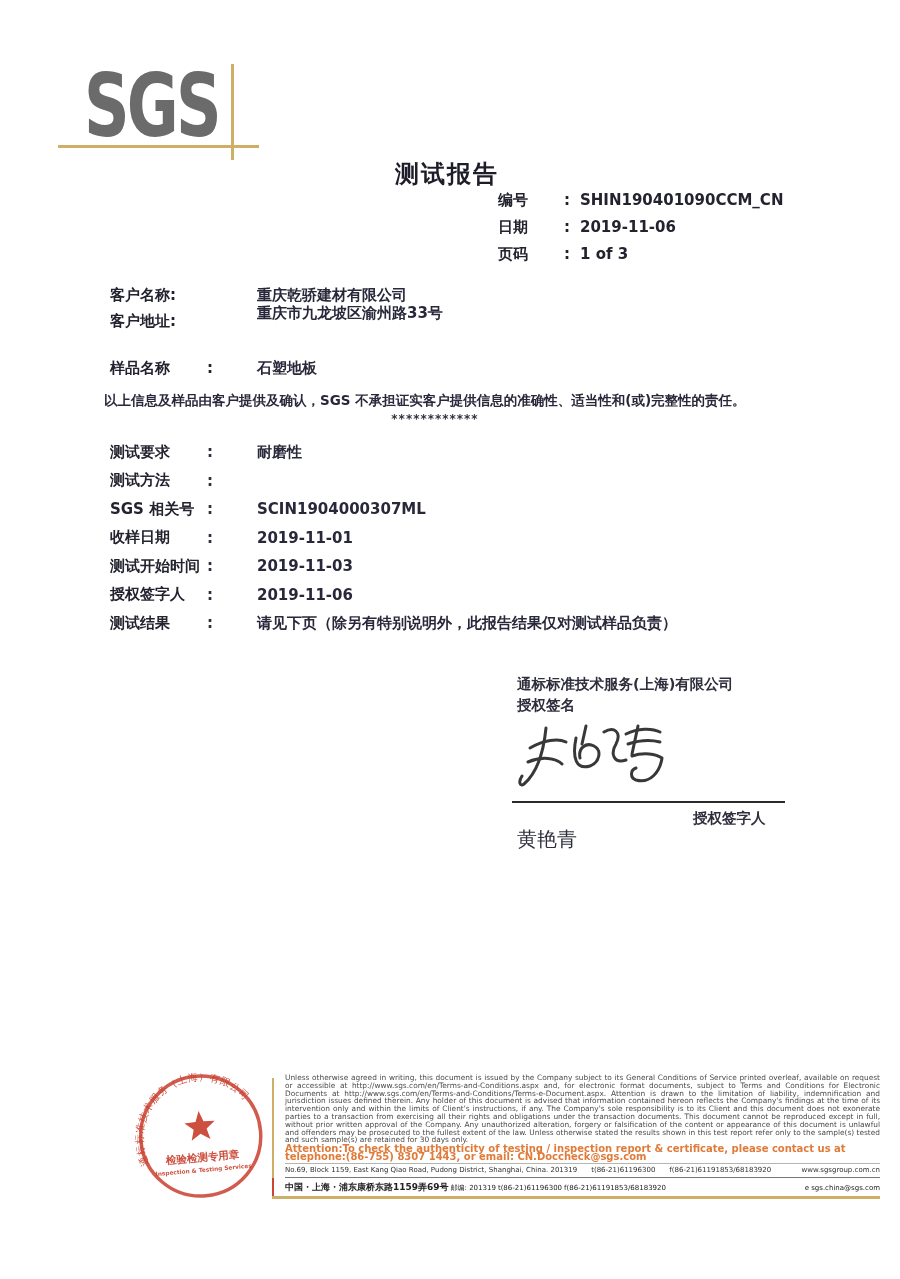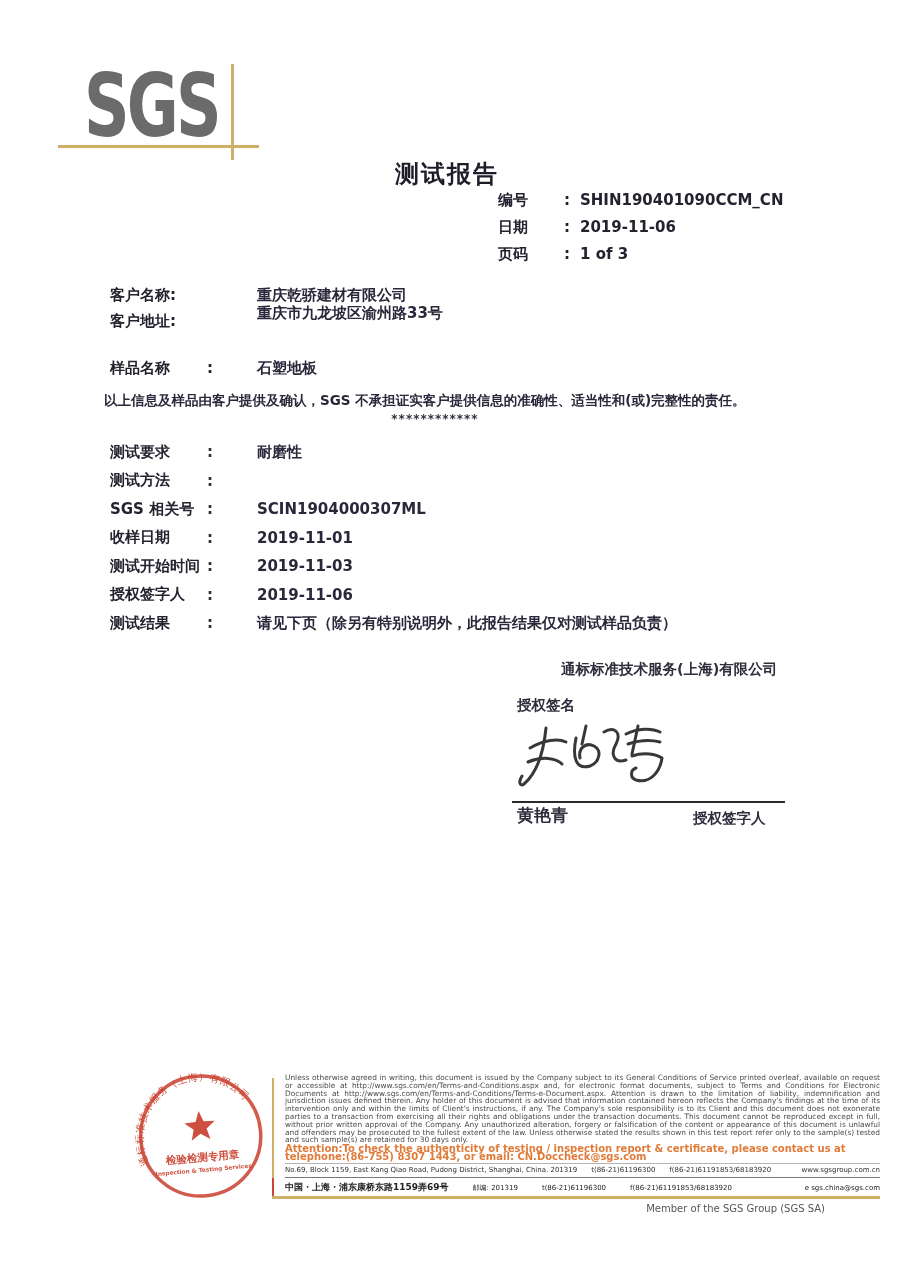--- a/index.html
+++ b/index.html
@@ -36,39 +36,39 @@
   .stars{left:0;top:412px;width:870px;text-align:center;font-size:12px;font-weight:700;letter-spacing:1px;color:#33333f;}
 
   
   .details{left:110px;top:438px;width:720px;}
   .d-row{display:flex;height:28.5px;align-items:center;font-size:15px;}
   .d-label{width:97px;font-weight:700;color:#23232f;}
   .d-colon{width:50px;font-weight:700;}
   .d-value{font-weight:600;color:#28283a;white-space:nowrap;}
 
   
-  .sig-company{left:517px;top:660px;font-size:14.5px;font-weight:600;margin-left:44px;}
+  .sig-company{left:517px;top:675px;font-size:14.5px;font-weight:600;}
   .sig-authlabel{left:517px;top:696px;font-size:14.5px;font-weight:600;}
   .sig-svg{left:508px;top:714px;}
   .sig-line{left:512px;top:801px;width:273px;height:2px;background:#2a2a2a;}
-  .sig-name{left:517px;top:804px;font-size:17px;font-weight:700;}
+  .sig-name{left:517px;top:826px;font-size:20px;font-weight:400;}
   .sig-title{left:693px;top:809px;font-size:14.5px;font-weight:600;}
 
   
   .stamp{left:126px;top:1068px;transform:rotate(-5deg);}
   .stamp-sub{left:116px;top:1164px;width:156px;font-size:6.5px;line-height:8.5px;color:#9a9a9a;text-align:center;z-index:1;}
 
   
   .footer-vline{left:272px;top:1078px;width:2px;height:100px;background:#cfae67;}
   .footer-vline-red{left:272px;top:1178px;width:2px;height:18px;background:#cc4433;}
   .legal{left:285px;top:1074px;width:595px;}
   .legal-body{font-size:7.4px;line-height:7.8px;text-align:justify;color:#4a4a4a;}
   .legal-attn{font-size:10px;line-height:7.8px;color:#e07b3a;font-weight:700;margin-top:1px;}
   .addr-en{display:flex;gap:14px;align-items:flex-end;font-size:7px;color:#2f2f2f;border-top:1px solid #b5b5b5;margin-top:2px;padding:2.5px 0;white-space:nowrap;}
-  .addr-cn{display:flex;gap:24px;align-items:baseline;font-size:9px;font-weight:700;color:#222;border-top:1px solid #777;padding:3px 0 4px 0;white-space:nowrap;}
+  .addr-cn{display:flex;gap:2px;align-items:baseline;font-size:9px;font-weight:700;color:#222;border-top:1px solid #777;padding:3px 0 4px 0;white-space:nowrap;}
   .addr-cn .small{font-size:7px;font-weight:400;}
   .addr-web{margin-left:auto;}
   .footer-tanline{left:272px;top:1196px;width:608px;height:2.5px;background:#cfae67;}
   .member{left:285px;top:1203px;width:540px;text-align:right;font-size:10px;color:#555;}
 </style>
 </head>
 <body>
 
 <div class="page">
 
@@ -200,15 +200,14 @@
     </div>
     <div class="addr-cn">
       <span>中国・上海・浦东康桥东路1159弄69号</span>
       <span class="small">邮编: 201319</span>
       <span class="small">t(86-21)61196300</span>
       <span class="small">f(86-21)61191853/68183920</span>
       <span class="small addr-web">e  sgs.china@sgs.com</span>
     </div>
   </div>
   <div class="abs footer-tanline"></div>
-  <div class="abs member">Member of the SGS Group (SGS SA)</div>
 
 </div>
 
 </body></html>

